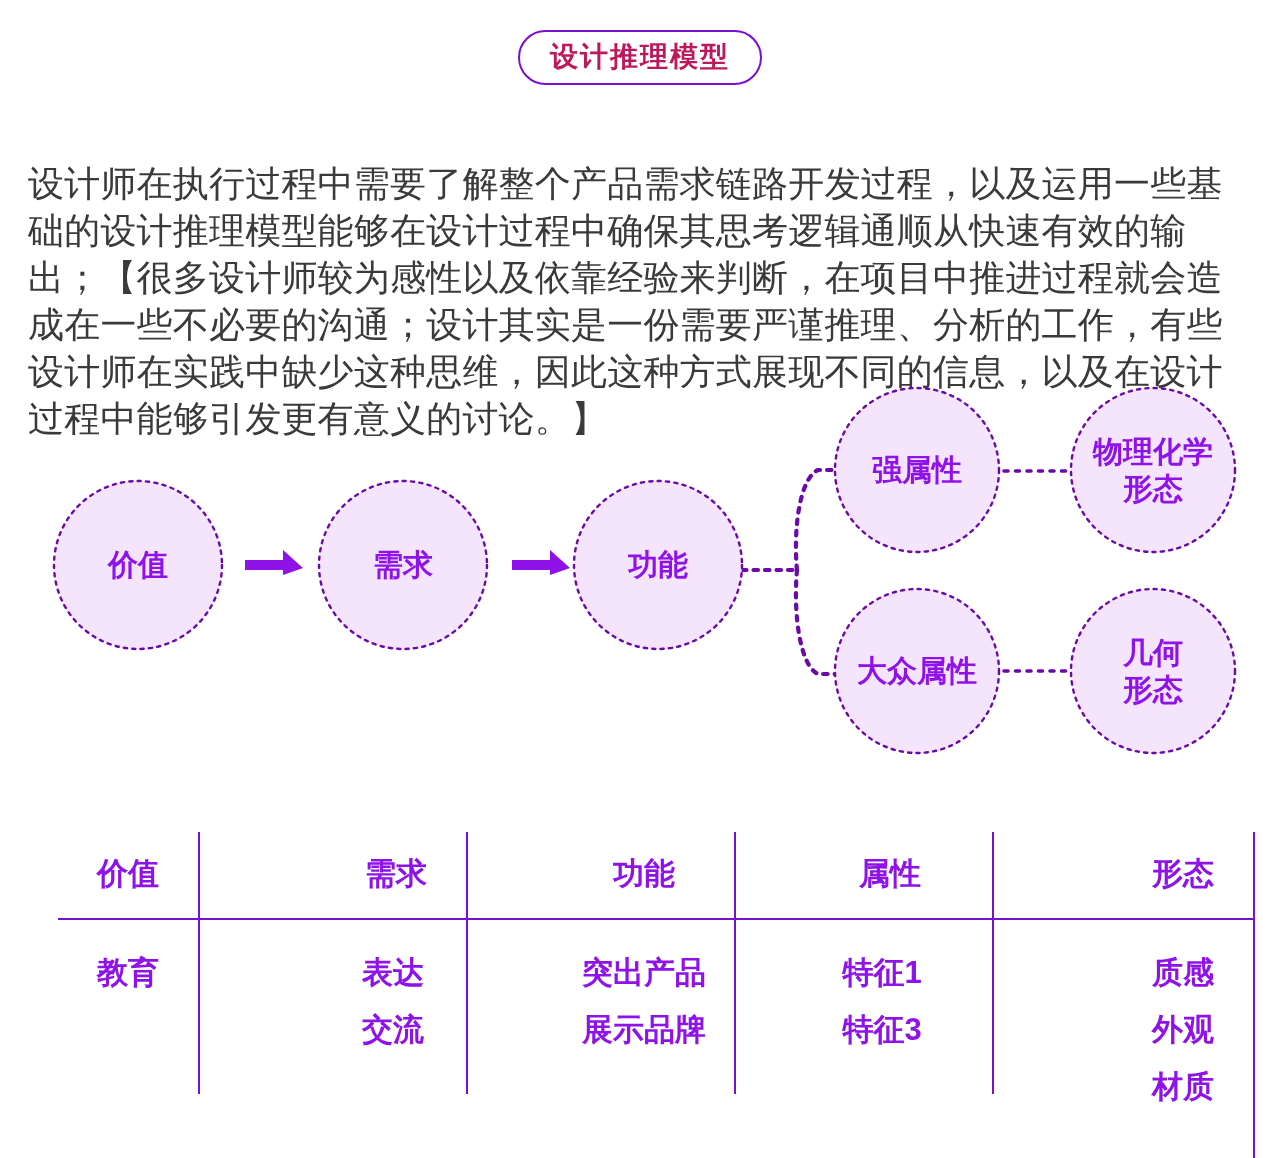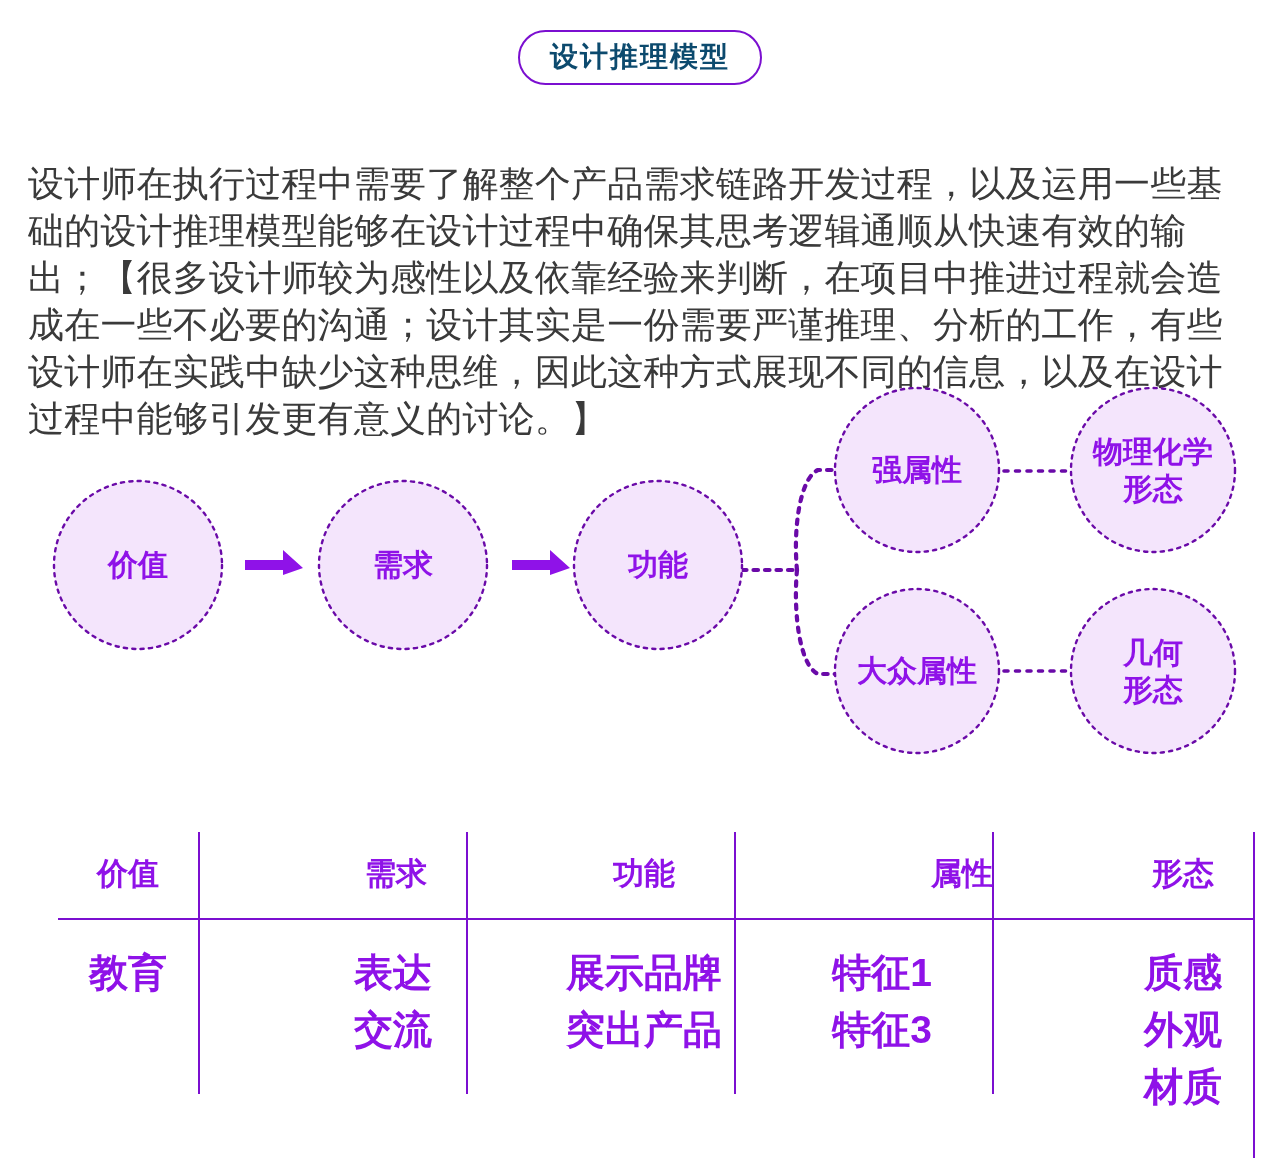--- a/index.html
+++ b/index.html
@@ -22,21 +22,21 @@
     left: 0;
     top: 30px;
     width: 1280px;
     display: flex;
     justify-content: center;
   }
   #title-pill {
     border: 2.5px solid #7b0fd0;
     border-radius: 34px;
     padding: 7px 30px 9px 30px;
-    color: #0c4a6e;
+    color: #be185d;
     font-size: 28px;
     font-weight: 700;
     letter-spacing: 2px;
     line-height: 1.25;
     white-space: nowrap;
   }
 
   
   #paragraph {
     position: absolute;
@@ -115,21 +115,21 @@
     text-align: center;
     color: #8f12e8;
     font-weight: 700;
   }
   .col-head {
     font-size: 31px;
     top: 854px;
     line-height: 40px;
   }
   .col-cells {
-    font-size: 39px;
+    font-size: 31px;
     top: 944px;
     line-height: 57px;
   }
   .cell { display: block; white-space: nowrap; }
 </style>
 </head>
 <body>
 
 <div id="title-wrap">
   <div id="title-pill">设计推理模型</div>
@@ -206,25 +206,25 @@
   </div>
   <div class="col col-cells" style="left:323px; width:140px;">
     <span class="cell">表达</span>
     <span class="cell">交流</span>
   </div>
 
   <div class="col col-head" style="left:554px; width:180px;">
     <span>功能</span>
   </div>
   <div class="col col-cells" style="left:554px; width:180px;">
+    <span class="cell">突出产品</span>
     <span class="cell">展示品牌</span>
-    <span class="cell">突出产品</span>
-  </div>
-
-  <div class="col col-head" style="left:892px; width:140px;">
+  </div>
+
+  <div class="col col-head" style="left:820px; width:140px;">
     <span>属性</span>
   </div>
   <div class="col col-cells" style="left:812px; width:140px;">
     <span class="cell">特征1</span>
     <span class="cell">特征3</span>
   </div>
 
   <div class="col col-head" style="left:1113px; width:140px;">
     <span>形态</span>
   </div>

